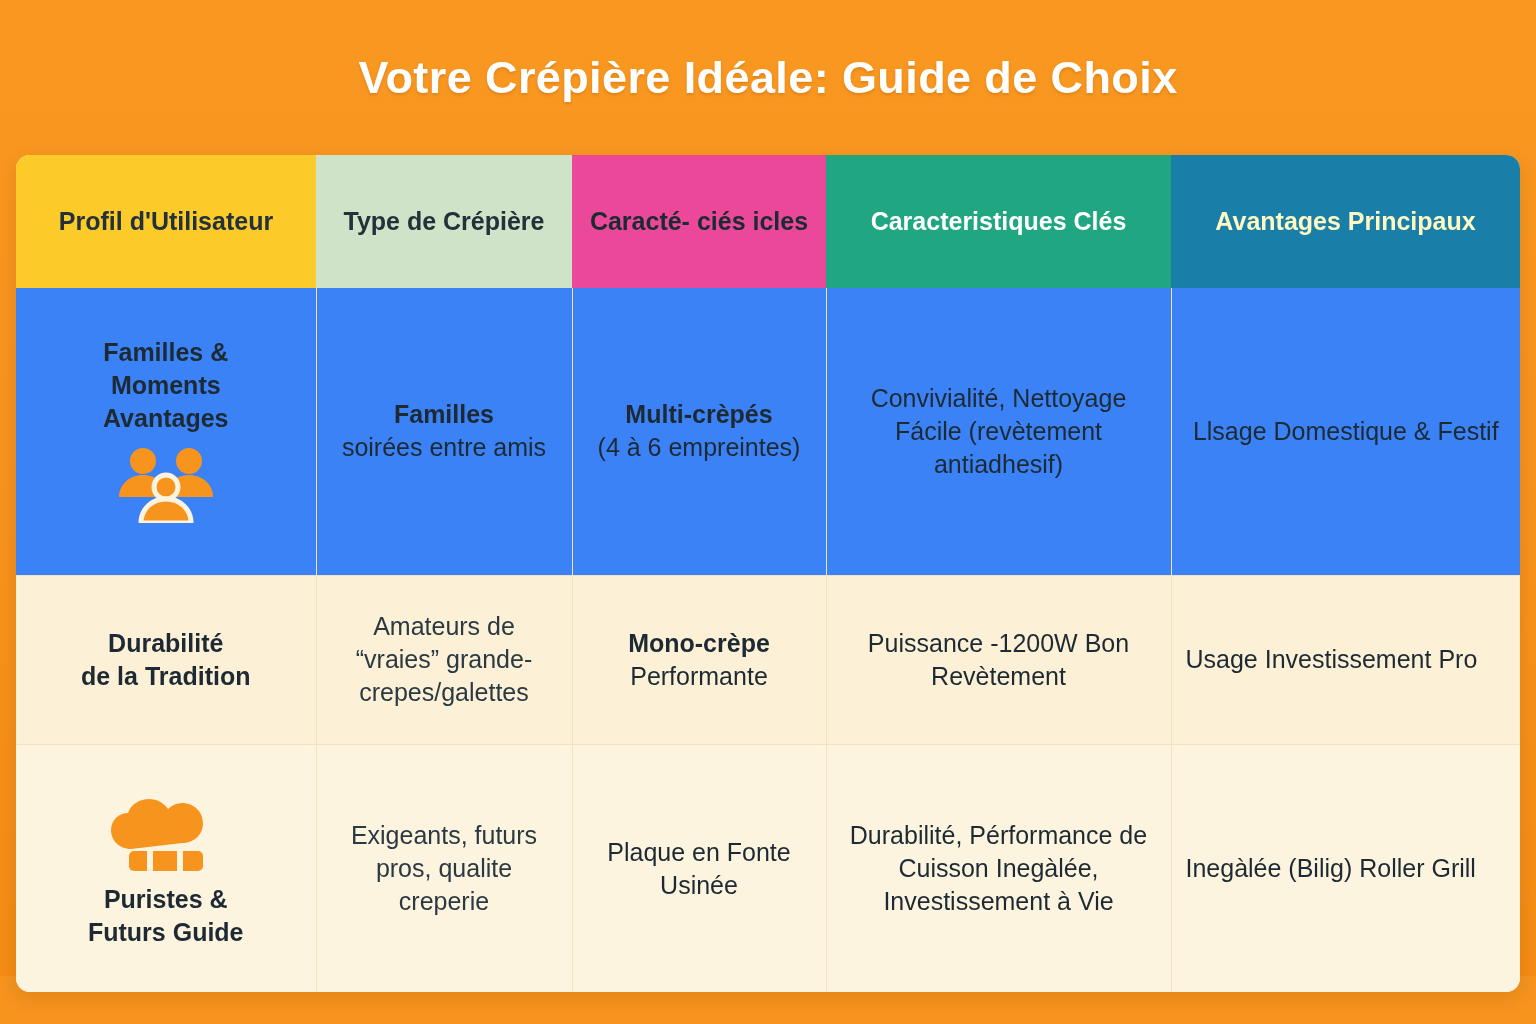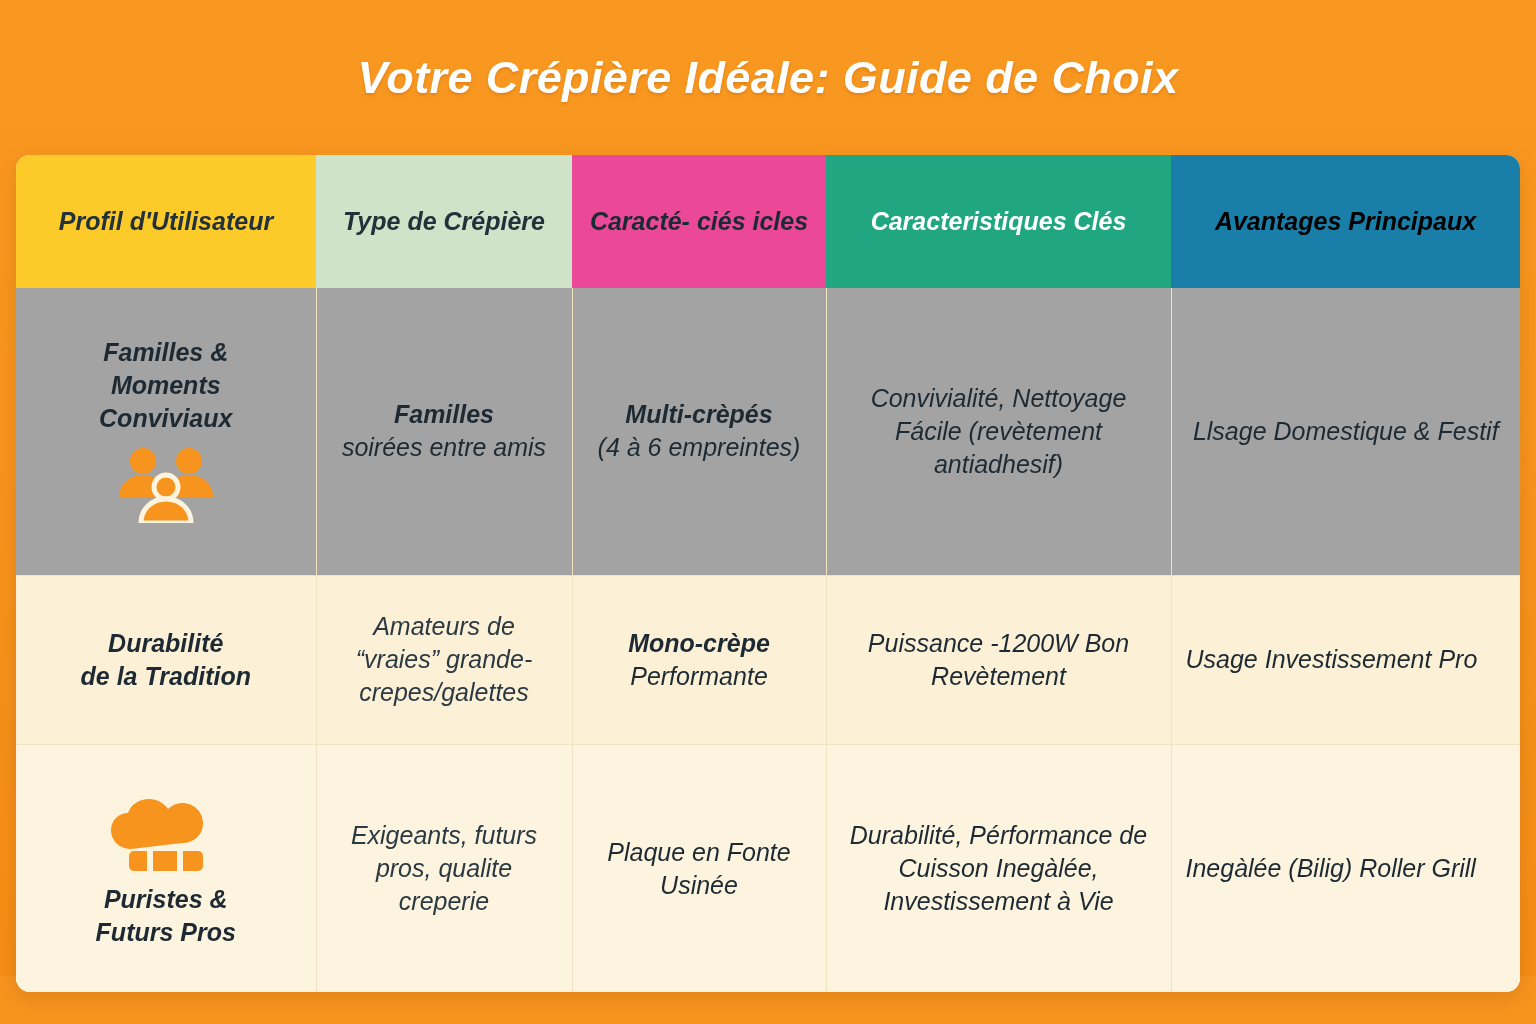--- a/index.html
+++ b/index.html
@@ -12,21 +12,20 @@
     background: #F7941E;
     font-family: "Liberation Sans", sans-serif;
     overflow: hidden;
   }
   .page {
     position: relative;
     width: 1536px;
     height: 976px;
     background: linear-gradient(180deg, #F99820 0%, #F7941E 45%, #F58C14 100%);
     box-sizing: border-box;
-    font-style: italic;
   }
   .title {
     text-align: center;
     color: #FFFFFF;
     font-size: 45px;
     font-weight: bold;
     letter-spacing: 0.4px;
     padding-top: 52px;
     padding-bottom: 0;
     text-shadow: 0 2px 3px rgba(150,70,0,0.25);
@@ -78,42 +77,42 @@
   .col1 { width: 300px; }
   .col2 { width: 256px; }
   .col3 { width: 254px; }
   .col4 { width: 345px; }
   .col5 { width: 349px; }
 
   .th1 { background: #FCCB2A; color: #22313a; }
   .th2 { background: #CFE3C8; color: #22313a; }
   .th3 { background: #ec4899; color: #1b2b33; }
   .th4 { background: #20A680; color: #FFFFFF; margin-left: 40px; }
-  .th5 { background: #1A7FA8; color: #000000; }
+  .th5 { background: #1A7FA8; color: #fef9c3; }
 
   .cell-profile {
     font-weight: bold;
     color: #17232b;
     font-size: 26px;
     line-height: 1.28;
   }
   .cell-profile .icon-block {
     display: block;
     margin: 10px auto 4px auto;
     line-height: 0;
   }
   .lead {
     font-weight: bold;
     display: block;
   }
   .sub {
     display: block;
     font-weight: normal;
   }
-  .rowA td { background: #a3a3a3; margin-left: 17px; }
+  .rowA td { background: #3b82f6; margin-left: 17px; }
   .rowB td { background: #FCF1D7; }
   .rowC td { background: #FDF4DF; }
   .muted { color: #2a3942; }
 </style>
 </head>
 <body>
 
 <div class="page">
 
   <div class="title">Votre Crépière Idéale: Guide de Choix</div>
@@ -135,21 +134,21 @@
           <th class="th4">Caracteristiques Clés</th>
           <th class="th5">Avantages Principaux</th>
         </tr>
       </thead>
       <tbody>
 
         <tr class="rowA">
           <td class="cell-profile">
             <span>Familles &amp;</span><br>
             <span>Moments</span><br>
-            <span>Conviviaux</span>
+            <span>Avantages</span>
             <span class="icon-block">
               <svg width="110" height="78" viewBox="0 0 110 78" xmlns="http://www.w3.org/2000/svg">
                 <circle cx="32" cy="16" r="13" fill="#F7941E"></circle>
                 <circle cx="78" cy="16" r="13" fill="#F7941E"></circle>
                 <path d="M8 52c0-13 11-22 24-22s24 9 24 22z" fill="#F7941E"></path>
                 <path d="M54 52c0-13 11-22 24-22s24 9 24 22z" fill="#F7941E"></path>
                 <circle cx="55" cy="42" r="12" fill="#F7941E" stroke="#FDF4DF" stroke-width="5"></circle>
                 <path d="M30 78c0-14 11-24 25-24s25 10 25 24z" fill="#F7941E" stroke="#FDF4DF" stroke-width="5"></path>
               </svg>
             </span>
@@ -187,21 +186,21 @@
           <td class="cell-profile">
             <span class="icon-block">
               <svg width="118" height="80" viewBox="0 0 118 80" xmlns="http://www.w3.org/2000/svg">
                 <path d="M24 50c-12 0-20-9-20-19 0-10 8-17 17-17 3-9 12-14 21-14 8 0 15 4 19 10 4-4 9-6 14-6 12 0 21 9 21 20 0 12-9 20-21 20z" fill="#F7941E"></path>
                 <rect x="22" y="52" width="74" height="20" rx="5" fill="#F7941E"></rect>
                 <rect x="40" y="52" width="6" height="20" fill="#FDF4DF"></rect>
                 <rect x="70" y="52" width="6" height="20" fill="#FDF4DF"></rect>
               </svg>
             </span>
             <span>Puristes &amp;</span><br>
-            <span>Futurs Pros</span>
+            <span>Futurs Guide</span>
           </td>
           <td>
             <span class="sub muted"></span>
             <span class="sub muted">Exigeants, futurs pros, qualite creperie</span>
           </td>
           <td>
             <span class="sub"></span>
             <span class="sub">Plaque en Fonte Usinée</span>
           </td>
           <td>Durabilité, Pérformance de Cuisson Inegàlée, Investissement à Vie</td>

